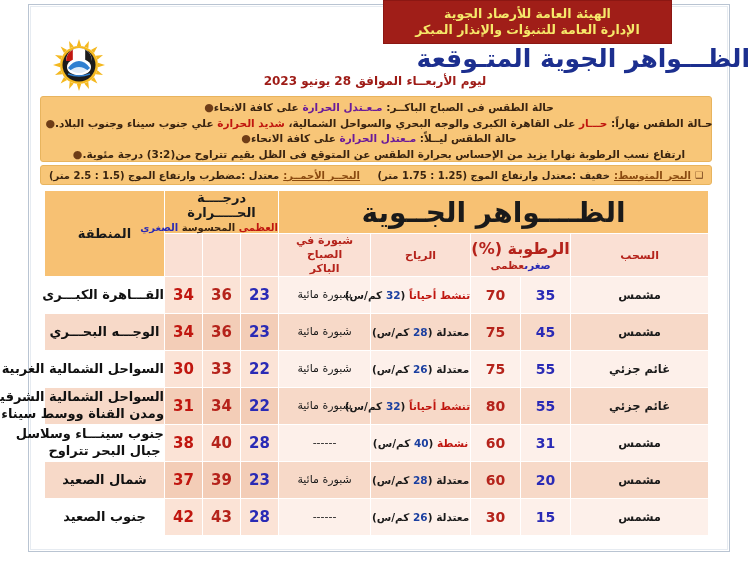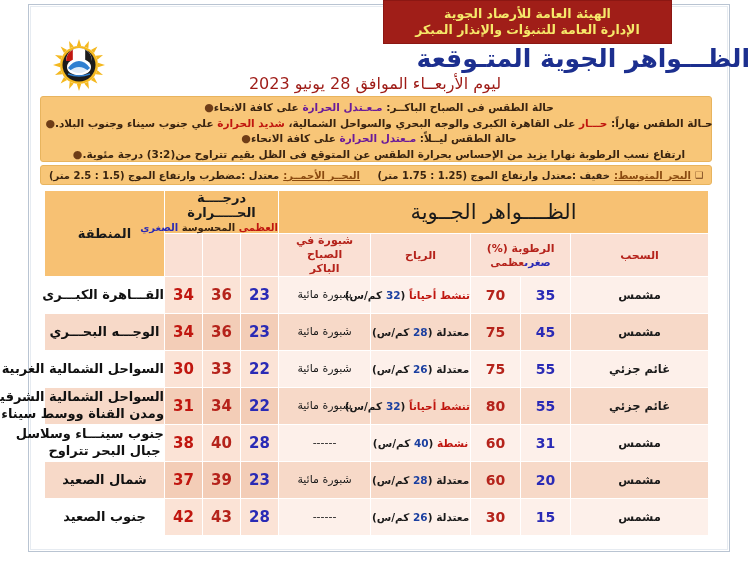--- a/index.html
+++ b/index.html
@@ -50,21 +50,21 @@
   .title{
     position:absolute;left:16px;right:0;top:44px;
     text-align:right;
     font-size:25px;font-weight:bold;color:#1c2f8f;
     letter-spacing:0px;
     z-index:4;
   }
   .subtitle{
     position:absolute;left:0;right:0;top:74px;
     text-align:center;
-    font-size:16px;font-weight:normal;color:#9e1b16;
+    font-size:12px;font-weight:bold;color:#9e1b16;
     z-index:4;
   }
 
   
   .notes{
     position:absolute;left:40px;top:96px;width:672px;height:66px;
     background:#f8c678;
     border:1px solid #e8b45e;
     border-radius:3px;
     padding:3px 10px 0 10px;
@@ -109,21 +109,21 @@
     text-align:center;vertical-align:middle;
     padding:0;
   }
   
   .hdr-top th{
     background:#f7c173;
     height:34px;
     color:#1a1a1a;
   }
   .hdr-phen{
-    font-size:21px;font-weight:normal;color:#111;letter-spacing:0px;
+    font-size:28px;font-weight:bold;color:#111;letter-spacing:0px;
   }
   .hdr-temp{
     font-size:13px;font-weight:bold;color:#111;line-height:1.15;
   }
   .hdr-temp .sub{
     display:block;font-size:10px;font-weight:bold;margin-top:1px;
     white-space:nowrap;
   }
   .hdr-temp .sub .mx{color:#c0160f;}
   .hdr-temp .sub .fe{color:#3a2410;}
@@ -131,21 +131,21 @@
   .hdr-region{
     font-size:13px;font-weight:bold;color:#111;
   }
   
   .hdr-sub td{
     background:#fae0d4;
     height:38px;
     font-size:11px;font-weight:bold;color:#b5231b;
   }
   .hdr-sub .hum{line-height:1.2;}
-  .hdr-sub .hum .pct{display:block;color:#b5231b;font-size:11px;}
+  .hdr-sub .hum .pct{display:block;color:#b5231b;font-size:16px;}
   .hdr-sub .hum .pair{display:block;font-size:10.5px;margin-top:1px;}
   .hdr-sub .hum .pair .mx{color:#b5231b;}
   .hdr-sub .hum .pair .mn{color:#2a2ab5;margin-right:0;}
   .hdr-sub .two{line-height:1.25;display:block;}
 
   
   tbody tr{height:37px;}
   tbody tr.odd td{background:#fdf0ea;}
   tbody tr.even td{background:#f7d9c8;}
   tbody tr.odd td.tempcell{background:#fbe3d6;}

